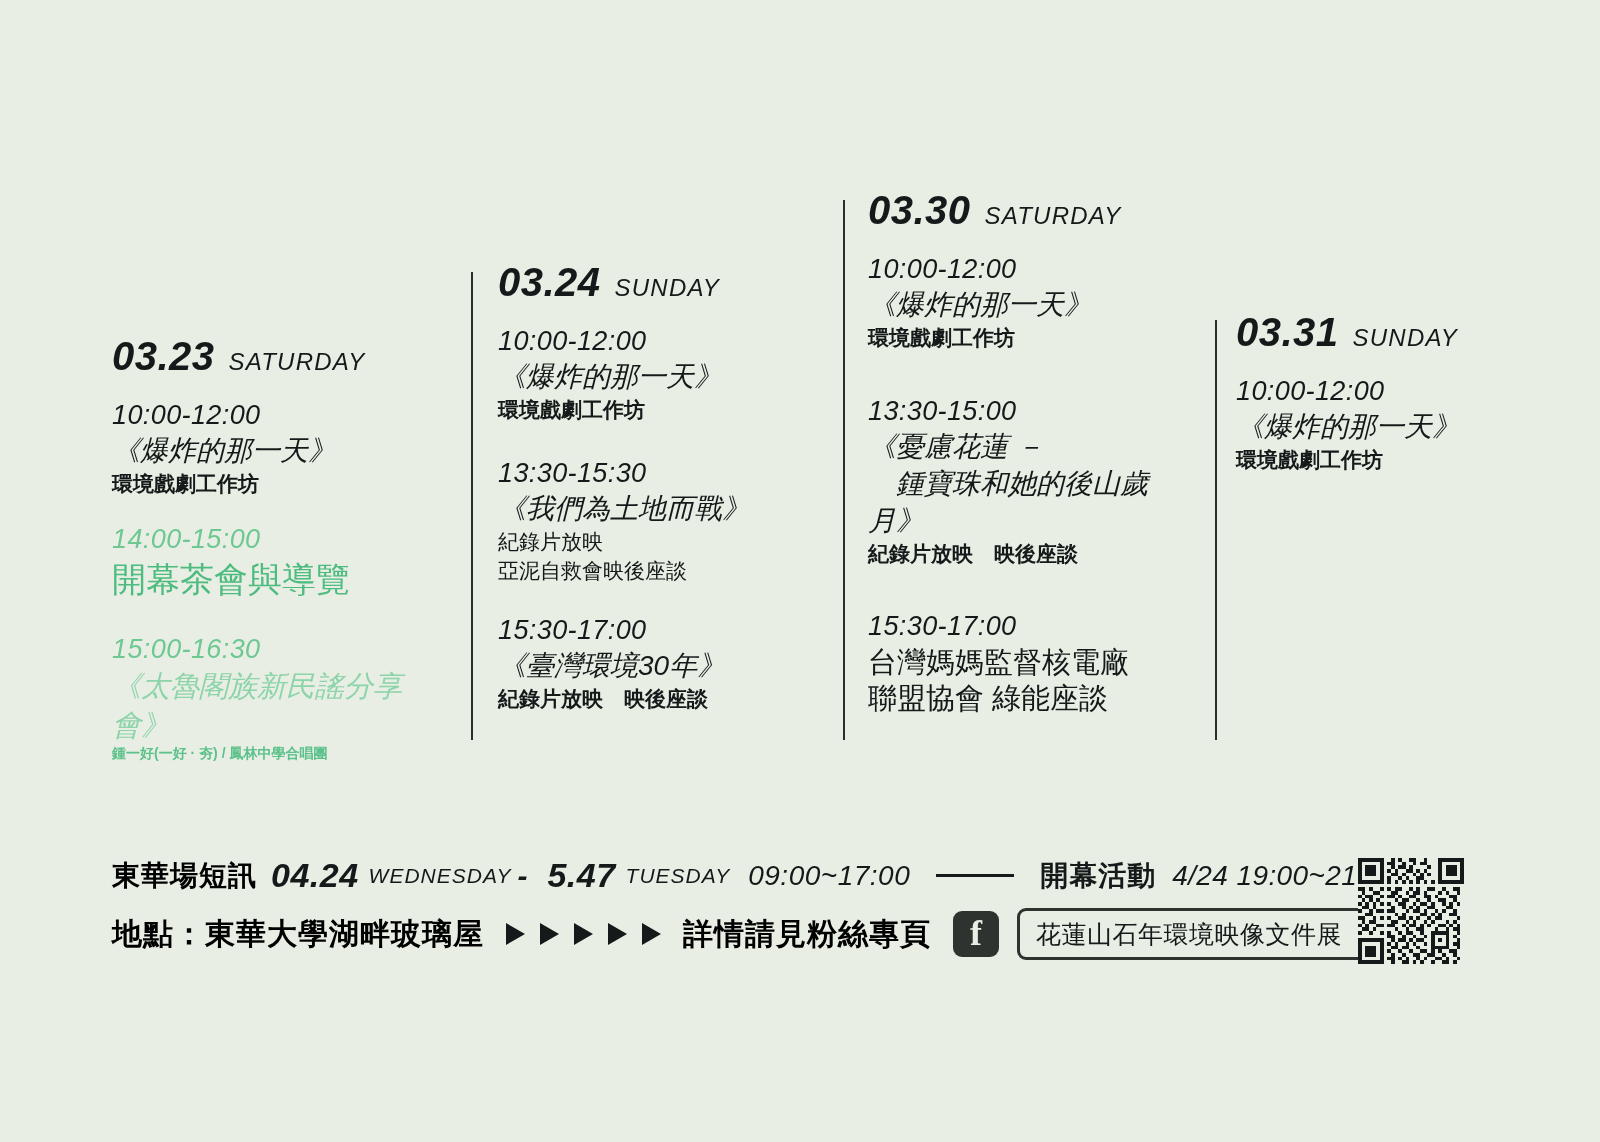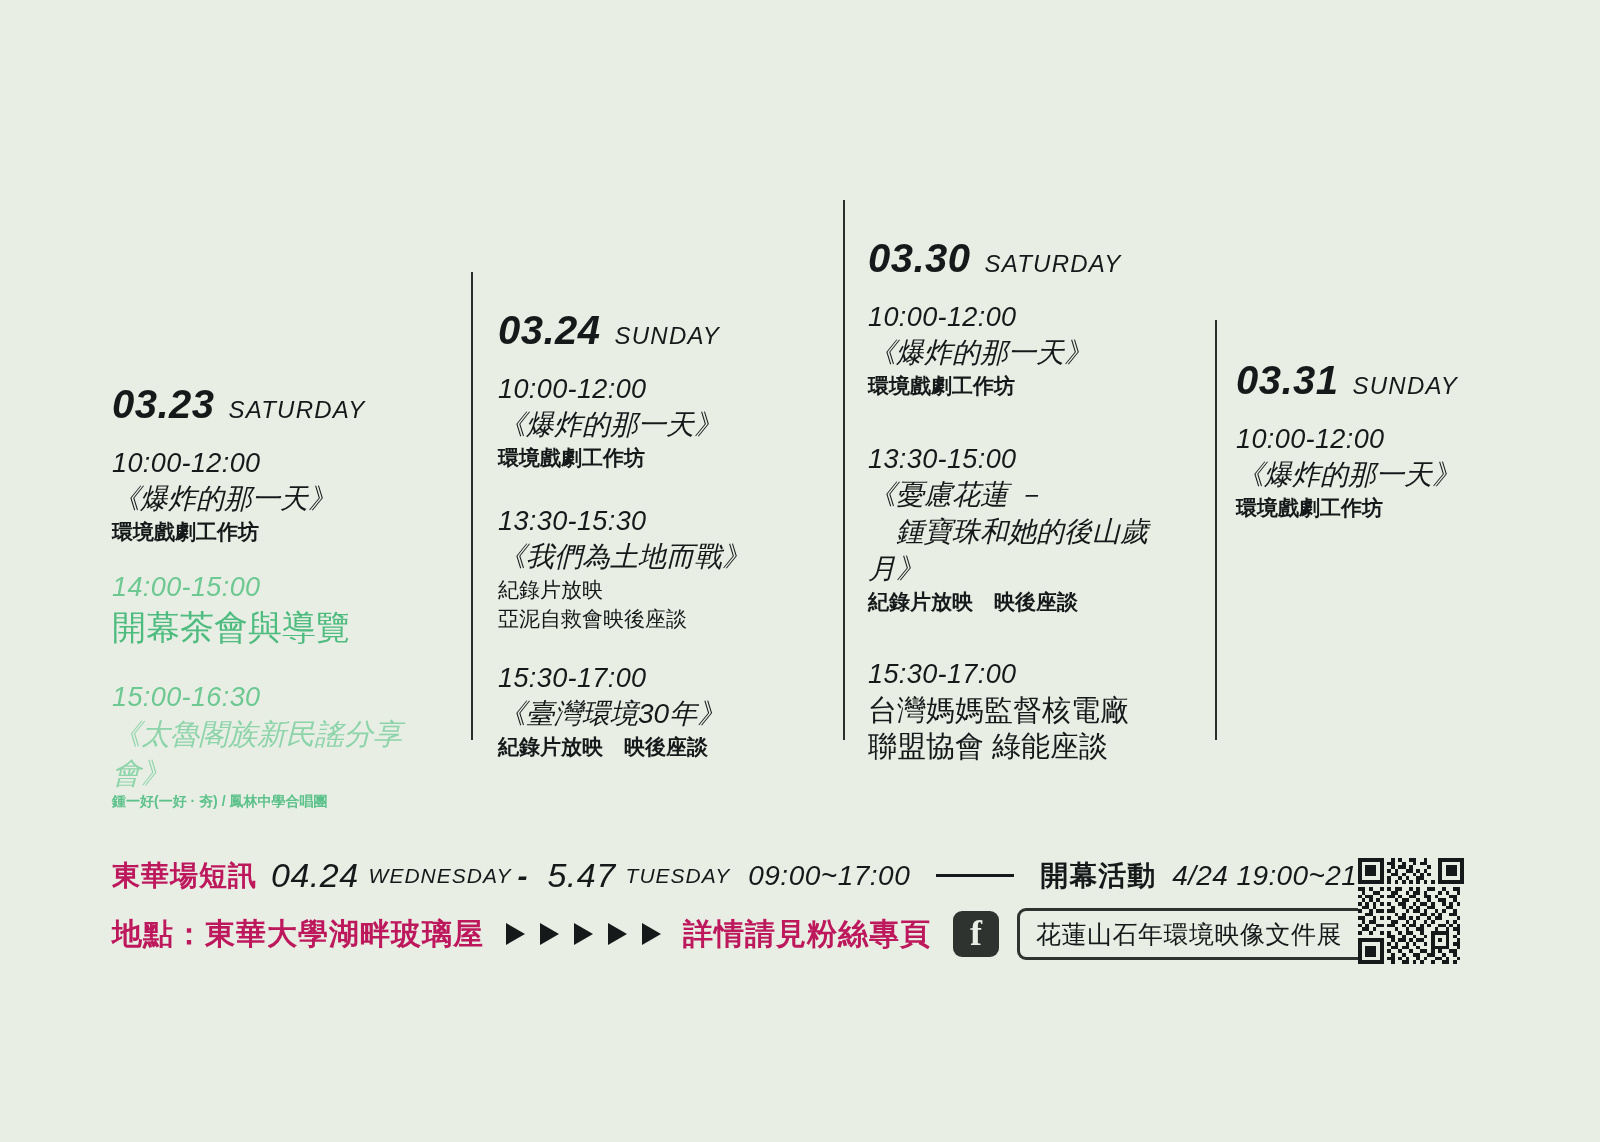--- a/index.html
+++ b/index.html
@@ -52,21 +52,20 @@
     margin-bottom: 22px;
     white-space: nowrap;
   }
   .day-date {
     font-size: 40px;
     font-weight: 700;
     font-style: italic;
     letter-spacing: 0.5px;
     color: #15191a;
     line-height: 1;
-    margin-top: 48px;
   }
   .day-dow {
     font-size: 24px;
     font-style: italic;
     font-weight: 400;
     letter-spacing: 1.2px;
     color: #15191a;
     line-height: 1;
   }
 
@@ -145,29 +144,29 @@
     align-items: center;
     white-space: nowrap;
   }
   .foot-row-1 { top: 16px; }
   .foot-row-2 { top: 68px; }
 
   .f-cjk {
     font-size: 28px;
     font-weight: 700;
     letter-spacing: 1px;
-    color: #be185d;
+    color: #000000;
   }
   .f-cjk.big {
     font-size: 30px;
   }
   .f-date {
     font-size: 34px;
     font-style: italic;
-    font-weight: 400;
+    font-weight: 700;
     letter-spacing: 0.5px;
     color: #15191a;
     margin: 0 10px 0 14px;
   }
   .f-dow {
     font-size: 21px;
     font-style: italic;
     letter-spacing: 1px;
     color: #15191a;
   }

